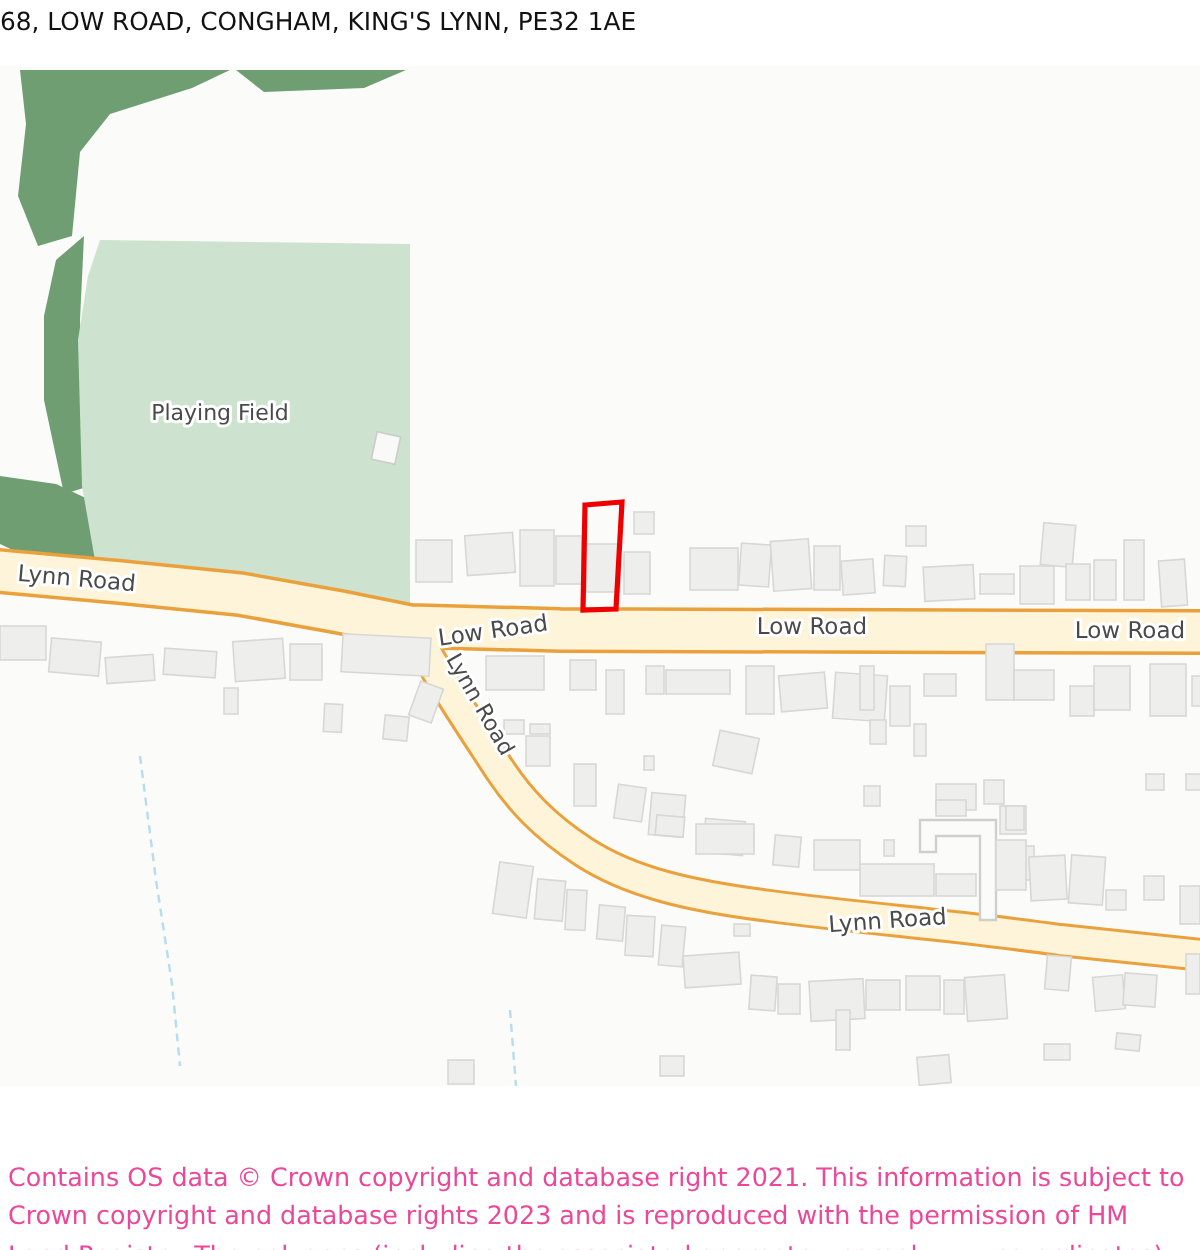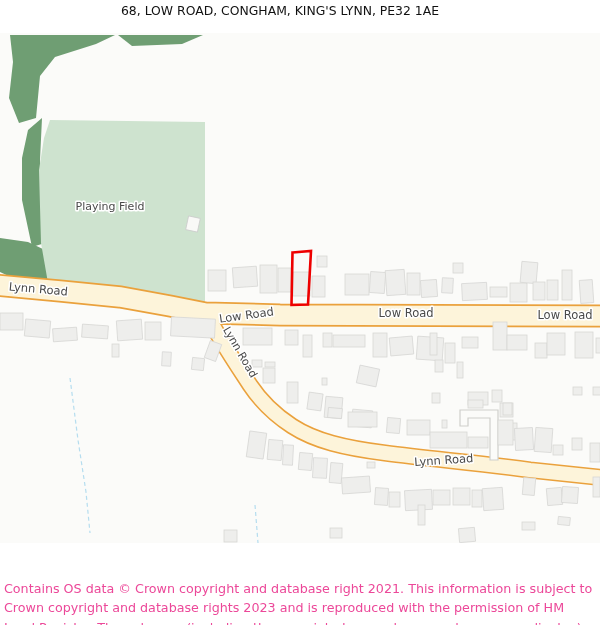--- a/index.html
+++ b/index.html
@@ -1,18 +1,18 @@
 <!DOCTYPE html>
 <html><head>
 <meta charset="utf-8">
 <style>
   html,body{margin:0;padding:0;background:#ffffff;}
   body{width:600px;height:625px;position:relative;overflow:hidden;
        font-family:"DejaVu Sans","Liberation Sans",sans-serif;}
-  .header{position:absolute;top:0;left:0;width:560px;text-align:center;
+  .header{position:absolute;top:0;left:0;width:560px;text-align:left;
           padding-top:3px;line-height:15px;font-size:12.4px;color:#111;}
   .map-wrap{position:absolute;top:33px;left:0;width:496px;height:510px;background:#fbfbf9;}
   .map-wrap svg{display:block;}
   .footer{position:absolute;top:539px;left:4px;width:594px;font-size:12.7px;
           line-height:19.4px;color:#ec4899;margin-top:40px;}
   text.maplabel{paint-order:stroke;stroke:#ffffff;stroke-width:3px;
                 stroke-linejoin:round;fill:#4a4a4a;}
 </style>
 </head>
 <body>

